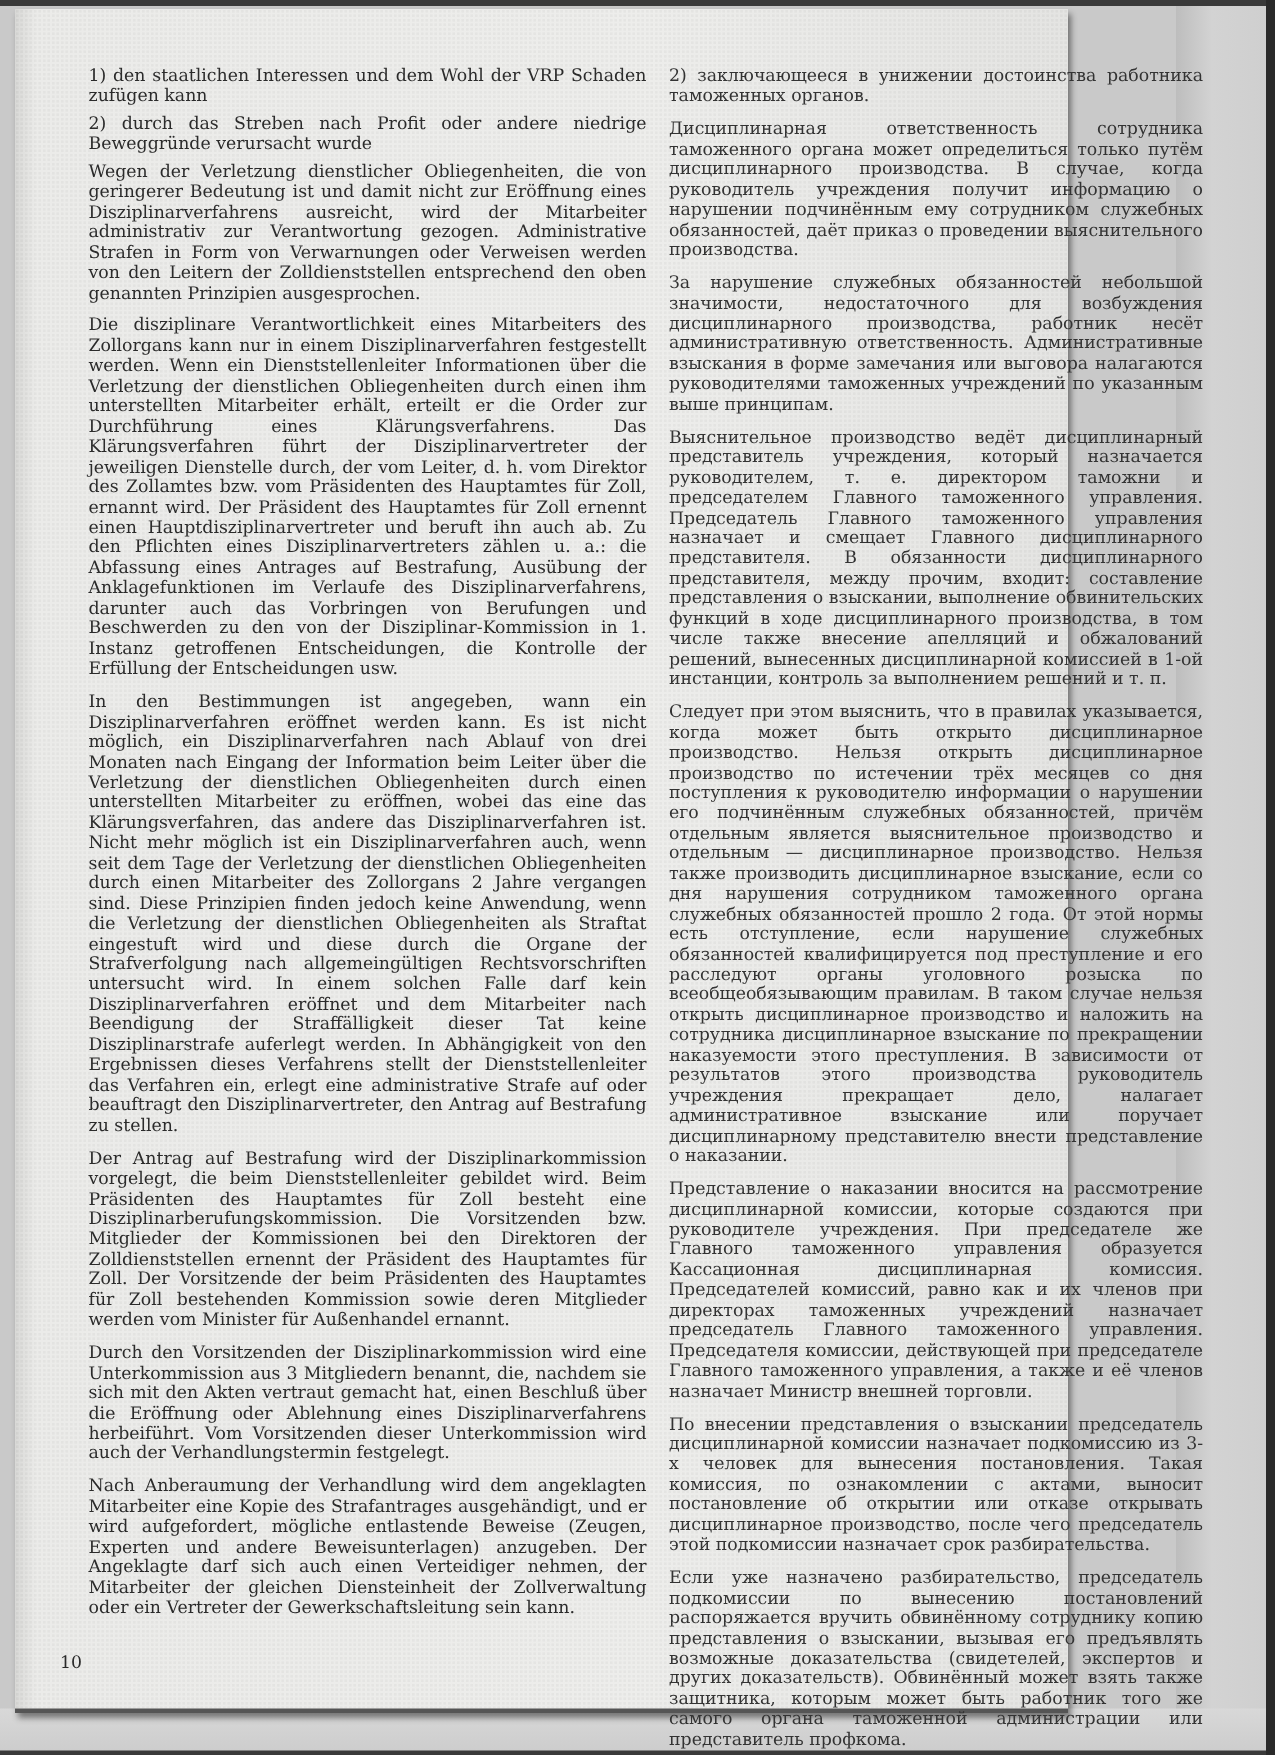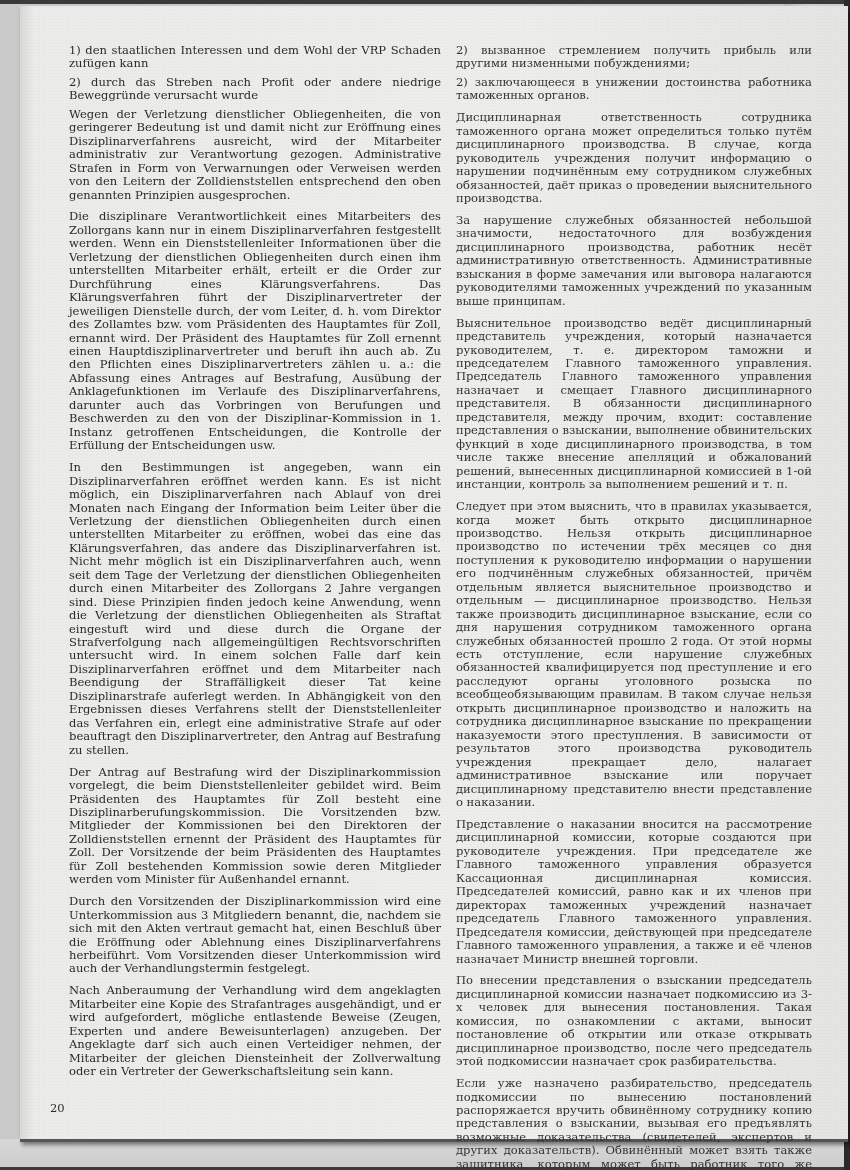--- a/index.html
+++ b/index.html
@@ -17,28 +17,29 @@
   .backdrop-right {
     position:absolute; top:4px; right:6px; width:60px; height:1166px;
     background:linear-gradient(to right,#bdbdbd,#d3d3d3 40%,#cfcfcf);
   }
   .backdrop-bottom {
     position:absolute; left:0; bottom:0; width:844px; height:28px;
     background:linear-gradient(#d8d8d8,#cdcdcd);
     border-bottom:3px solid #3a3a3a;
   }
   .page {
-    position:absolute; left:20px; top:6px; width:828px; height:1133px;
+    position:absolute; left:10px; top:6px; width:662px; height:1133px;
     background:#e9e9e7;
     background-image:
       radial-gradient(rgba(0,0,0,0.035) 1px, transparent 1px),
       linear-gradient(to right, #d8d8d6 0, #ebebe9 14px, #ededeb 60%, #e4e4e2 100%);
     background-size:3px 3px, 100% 100%;
     box-shadow:2px 3px 4px rgba(0,0,0,0.45);
     border-bottom:3px solid #555;
+    padding-left:40px;
   }
   .col {
     position:absolute; top:38px;
     font-size:11.55px; line-height:13.45px; color:#2b2b2b;
     text-align:justify; hyphens:manual;
   }
   .col-left { left:49px; width:372px; }
   .col-right { left:436px; width:356px; color:#333; }
   .col p { margin:0 0 8.5px 0; }
   .col p.item { margin-bottom:5px; }
@@ -62,25 +63,24 @@
     <p class="item">2) durch das Streben nach Profit oder andere niedrige Beweggründe verursacht wurde</p>
     <p>Wegen der Verletzung dienstlicher Obliegenheiten, die von geringerer Bedeutung ist und damit nicht zur Eröffnung eines Disziplinarverfahrens ausreicht, wird der Mitarbeiter administrativ zur Verantwortung gezogen. Administrative Strafen in Form von Verwarnungen oder Verweisen werden von den Leitern der Zolldienststellen entsprechend den oben genannten Prinzipien ausgesprochen.</p>
     <p>Die disziplinare Verantwortlichkeit eines Mitarbeiters des Zollorgans kann nur in einem Disziplinarverfahren festgestellt werden. Wenn ein Dienststellenleiter Informationen über die Verletzung der dienstlichen Obliegenheiten durch einen ihm unterstellten Mitarbeiter erhält, erteilt er die Order zur Durchführung eines Klärungsverfahrens. Das Klärungsverfahren führt der Disziplinarvertreter der jeweiligen Dienstelle durch, der vom Leiter, d. h. vom Direktor des Zollamtes bzw. vom Präsidenten des Hauptamtes für Zoll, ernannt wird. Der Präsident des Hauptamtes für Zoll ernennt einen Hauptdisziplinarvertreter und beruft ihn auch ab. Zu den Pflichten eines Disziplinarvertreters zählen u. a.: die Abfassung eines Antrages auf Bestrafung, Ausübung der Anklagefunktionen im Verlaufe des Disziplinarverfahrens, darunter auch das Vorbringen von Berufungen und Beschwerden zu den von der Disziplinar-Kommission in 1. Instanz getroffenen Entscheidungen, die Kontrolle der Erfüllung der Entscheidungen usw.</p>
     <p>In den Bestimmungen ist angegeben, wann ein Disziplinarverfahren eröffnet werden kann. Es ist nicht möglich, ein Disziplinarverfahren nach Ablauf von drei Monaten nach Eingang der Information beim Leiter über die Verletzung der dienstlichen Obliegenheiten durch einen unterstellten Mitarbeiter zu eröffnen, wobei das eine das Klärungsverfahren, das andere das Disziplinarverfahren ist. Nicht mehr möglich ist ein Disziplinarverfahren auch, wenn seit dem Tage der Verletzung der dienstlichen Obliegenheiten durch einen Mitarbeiter des Zollorgans 2 Jahre vergangen sind. Diese Prinzipien finden jedoch keine Anwendung, wenn die Verletzung der dienstlichen Obliegenheiten als Straftat eingestuft wird und diese durch die Organe der Strafverfolgung nach allgemeingültigen Rechtsvorschriften untersucht wird. In einem solchen Falle darf kein Disziplinarverfahren eröffnet und dem Mitarbeiter nach Beendigung der Straffälligkeit dieser Tat keine Disziplinarstrafe auferlegt werden. In Abhängigkeit von den Ergebnissen dieses Verfahrens stellt der Dienststellenleiter das Verfahren ein, erlegt eine administrative Strafe auf oder beauftragt den Disziplinarvertreter, den Antrag auf Bestrafung zu stellen.</p>
     <p>Der Antrag auf Bestrafung wird der Disziplinarkommission vorgelegt, die beim Dienststellenleiter gebildet wird. Beim Präsidenten des Hauptamtes für Zoll besteht eine Disziplinarberufungskommission. Die Vorsitzenden bzw. Mitglieder der Kommissionen bei den Direktoren der Zolldienststellen ernennt der Präsident des Hauptamtes für Zoll. Der Vorsitzende der beim Präsidenten des Hauptamtes für Zoll bestehenden Kommission sowie deren Mitglieder werden vom Minister für Außenhandel ernannt.</p>
     <p>Durch den Vorsitzenden der Disziplinarkommission wird eine Unterkommission aus 3 Mitgliedern benannt, die, nachdem sie sich mit den Akten vertraut gemacht hat, einen Beschluß über die Eröffnung oder Ablehnung eines Disziplinarverfahrens herbeiführt. Vom Vorsitzenden dieser Unterkommission wird auch der Verhandlungstermin festgelegt.</p>
     <p>Nach Anberaumung der Verhandlung wird dem angeklagten Mitarbeiter eine Kopie des Strafantrages ausgehändigt, und er wird aufgefordert, mögliche entlastende Beweise (Zeugen, Experten und andere Beweisunterlagen) anzugeben. Der Angeklagte darf sich auch einen Verteidiger nehmen, der Mitarbeiter der gleichen Diensteinheit der Zollverwaltung oder ein Vertreter der Gewerkschaftsleitung sein kann.</p>
   </div>
 
   <div class="col col-right">
-    <p class="item">2) вызванное стремлением получить прибыль или другими низменными побуждениями;</p>
     <p>2) заключающееся в унижении достоинства работника таможенных органов.</p>
     <p>Дисциплинарная ответственность сотрудника таможенного органа может определиться только путём дисциплинарного производства. В случае, когда руководитель учреждения получит информацию о нарушении подчинённым ему сотрудником служебных обязанностей, даёт приказ о проведении выяснительного производства.</p>
     <p>За нарушение служебных обязанностей небольшой значимости, недостаточного для возбуждения дисциплинарного производства, работник несёт административную ответственность. Административные взыскания в форме замечания или выговора налагаются руководителями таможенных учреждений по указанным выше принципам.</p>
     <p>Выяснительное производство ведёт дисциплинарный представитель учреждения, который назначается руководителем, т. е. директором таможни и председателем Главного таможенного управления. Председатель Главного таможенного управления назначает и смещает Главного дисциплинарного представителя. В обязанности дисциплинарного представителя, между прочим, входит: составление представления о взыскании, выполнение обвинительских функций в ходе дисциплинарного производства, в том числе также внесение апелляций и обжалований решений, вынесенных дисциплинарной комиссией в 1-ой инстанции, контроль за выполнением решений и т. п.</p>
     <p>Следует при этом выяснить, что в правилах указывается, когда может быть открыто дисциплинарное производство. Нельзя открыть дисциплинарное производство по истечении трёх месяцев со дня поступления к руководителю информации о нарушении его подчинённым служебных обязанностей, причём отдельным является выяснительное производство и отдельным — дисциплинарное производство. Нельзя также производить дисциплинарное взыскание, если со дня нарушения сотрудником таможенного органа служебных обязанностей прошло 2 года. От этой нормы есть отступление, если нарушение служебных обязанностей квалифицируется под преступление и его расследуют органы уголовного розыска по всеобщеобязывающим правилам. В таком случае нельзя открыть дисциплинарное производство и наложить на сотрудника дисциплинарное взыскание по прекращении наказуемости этого преступления. В зависимости от результатов этого производства руководитель учреждения прекращает дело, налагает административное взыскание или поручает дисциплинарному представителю внести представление о наказании.</p>
     <p>Представление о наказании вносится на рассмотрение дисциплинарной комиссии, которые создаются при руководителе учреждения. При председателе же Главного таможенного управления образуется Кассационная дисциплинарная комиссия. Председателей комиссий, равно как и их членов при директорах таможенных учреждений назначает председатель Главного таможенного управления. Председателя комиссии, действующей при председателе Главного таможенного управления, а также и её членов назначает Министр внешней торговли.</p>
     <p>По внесении представления о взыскании председатель дисциплинарной комиссии назначает подкомиссию из 3-х человек для вынесения постановления. Такая комиссия, по ознакомлении с актами, выносит постановление об открытии или отказе открывать дисциплинарное производство, после чего председатель этой подкомиссии назначает срок разбирательства.</p>
     <p>Если уже назначено разбирательство, председатель подкомиссии по вынесению постановлений распоряжается вручить обвинённому сотруднику копию представления о взыскании, вызывая его предъявлять возможные доказательства (свидетелей, экспертов и других доказательств). Обвинённый может взять также защитника, которым может быть работник того же самого органа таможенной администрации или представитель профкома.</p>
   </div>
 
-  <div class="page-number">20</div>
+  <div class="page-number">10</div>
 </div>
 
 </body></html>

